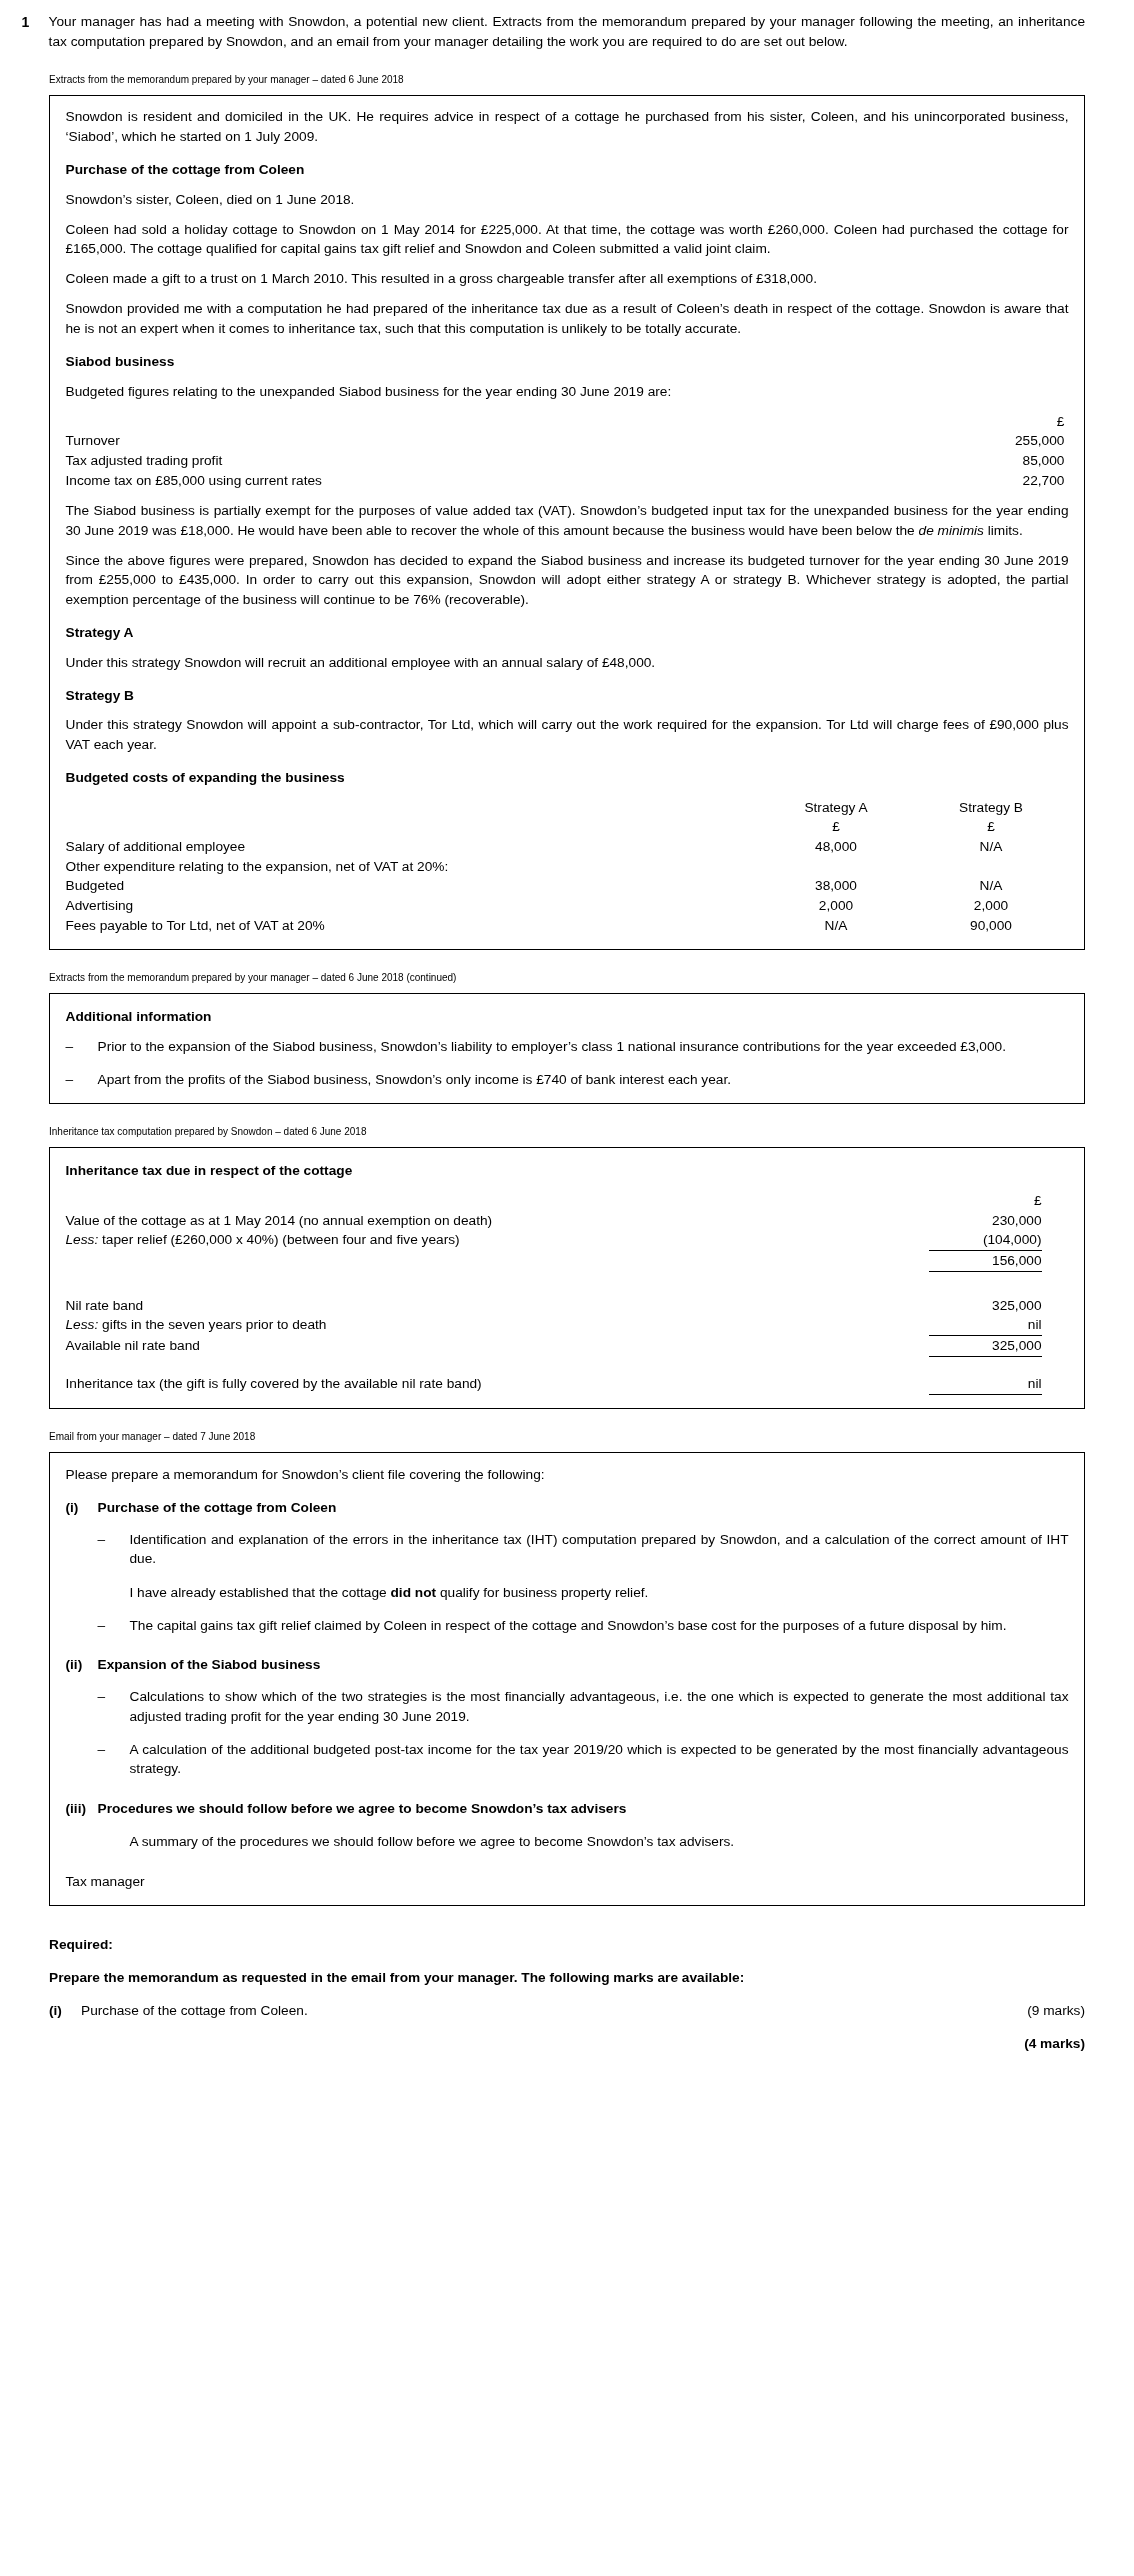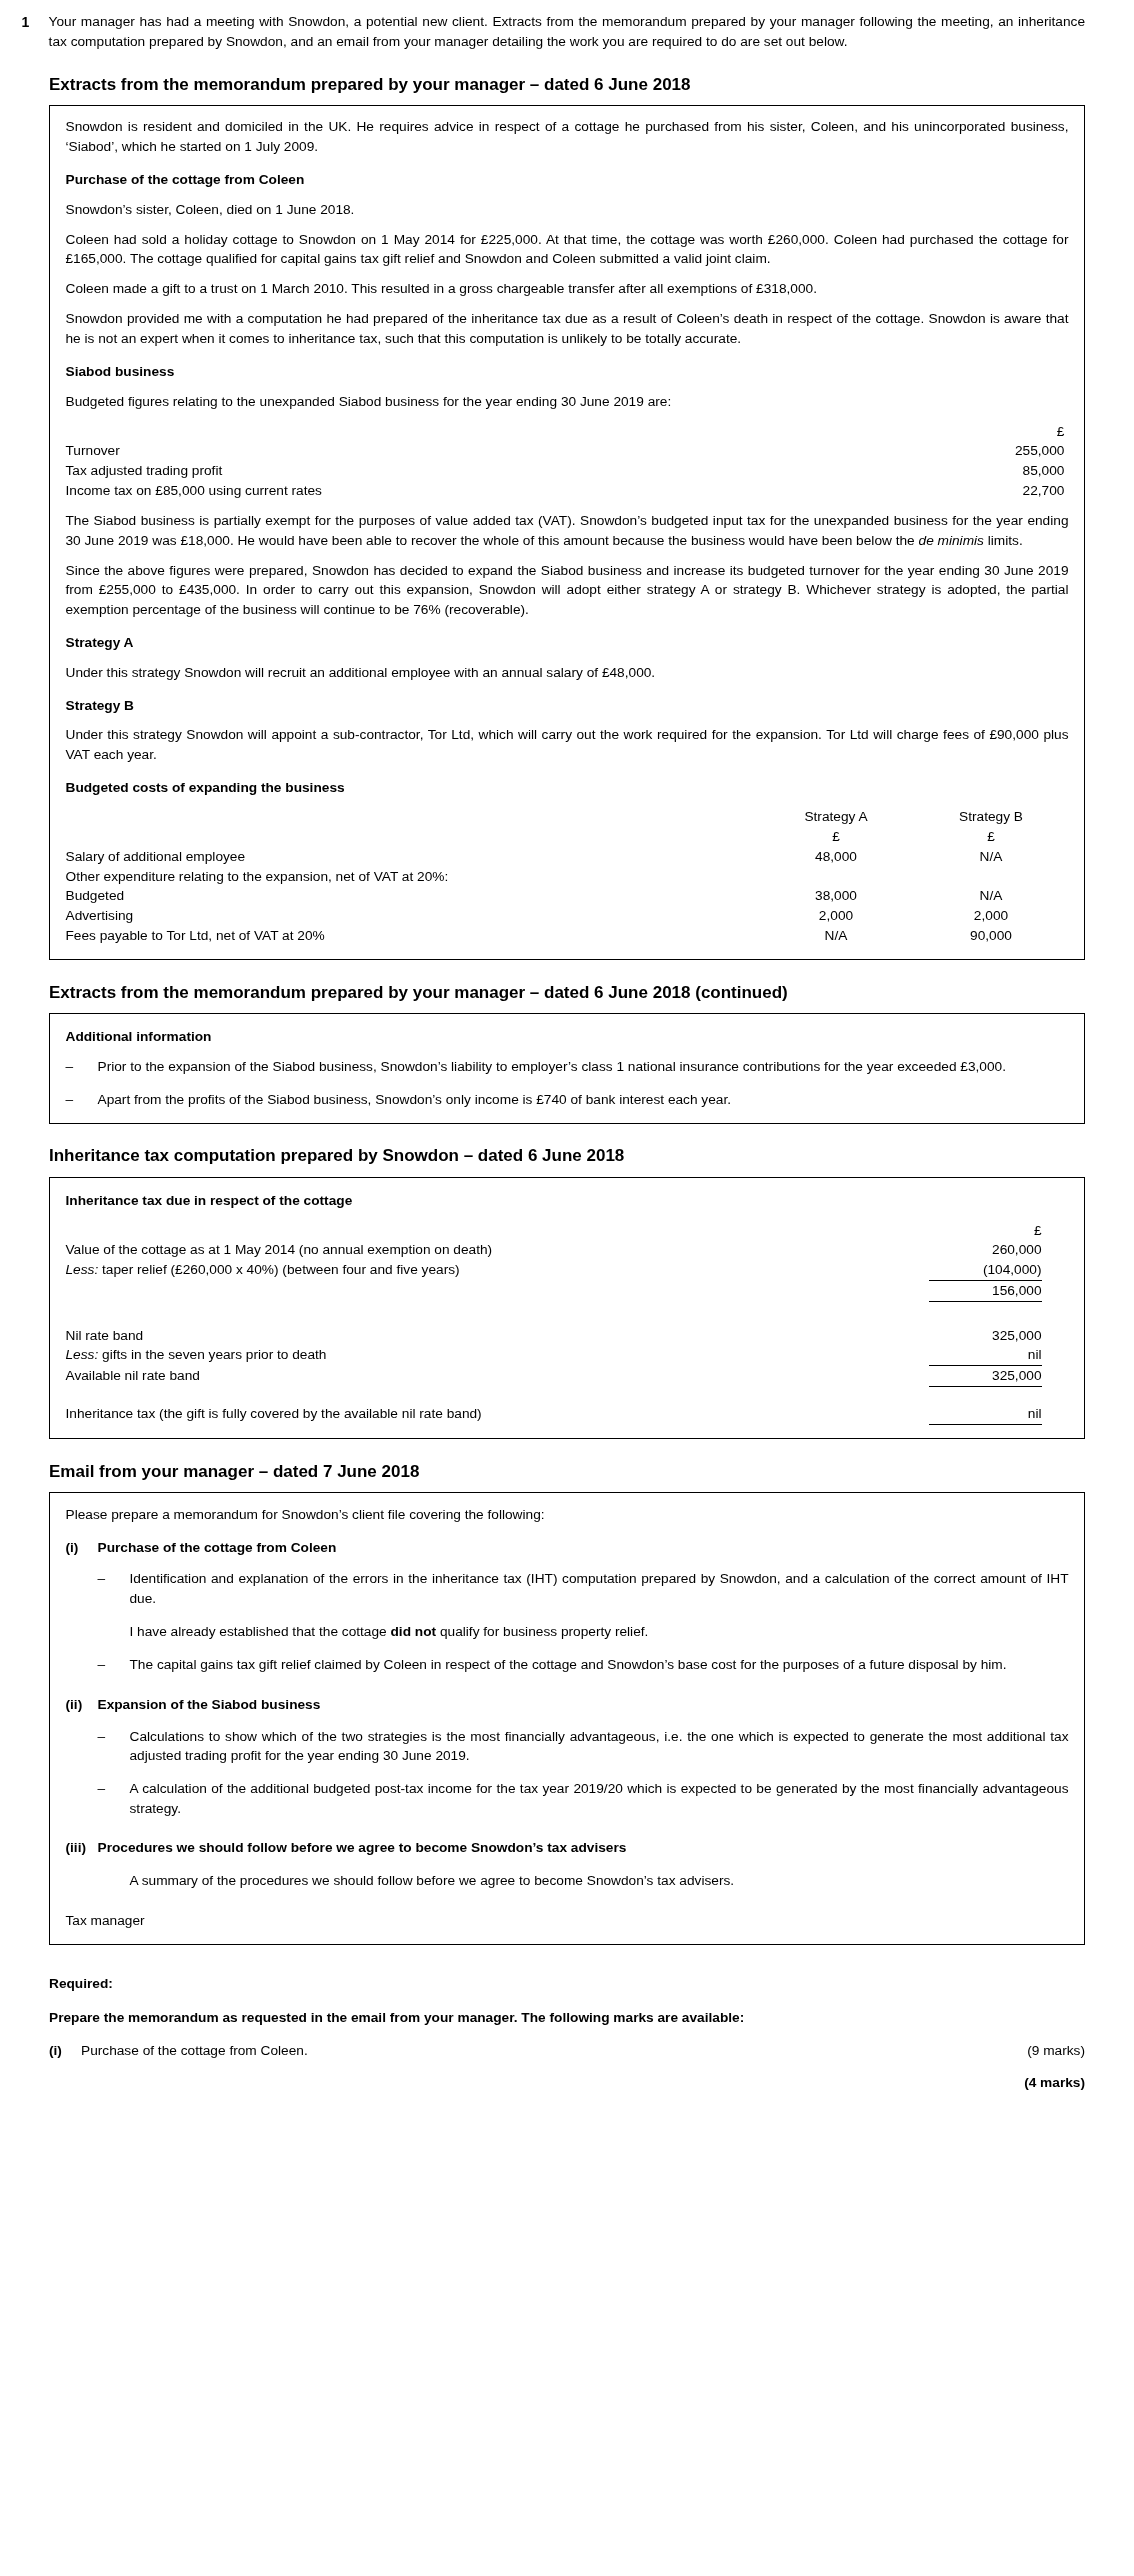--- a/index.html
+++ b/index.html
@@ -13,24 +13,24 @@
   }
   .page { position:relative; width:1134px; height:3064px; padding:0; box-sizing:border-box; }
 
   
   .intro { display:flex; padding:12.4px 49px 0 21.6px; }
   .qnum { width:27px; flex:0 0 27px; font-weight:bold; font-size:14px; line-height:1.45; }
   .intro-text { flex:1; text-align:justify; line-height:1.45; }
 
   
   .caption {
-    font-weight:bold;
+    font-weight:normal;
     padding:0 49px 0 49px;
     margin:20.6px 0 8.2px 0;
-    font-size:17px;
+    font-size:10px;
   }
 
   
   .box {
     margin:0 49px 0 49px;
     border:0.8px solid #000;
     box-sizing:border-box;
     padding:11.3px 15.5px 13.4px 15.5px;
   }
   .box p { margin:0 0 10.3px 0; text-align:justify; line-height:1.44; }
@@ -212,21 +212,21 @@
     <h4 class="first">Inheritance tax due in respect of the cottage</h4>
 
     <table class="fig iht">
       <tbody>
           <tr>
         <td class="lbl"></td>
         <td class="num hdr-center">£</td>
       </tr>
       <tr>
         <td class="lbl">Value of the cottage as at 1 May 2014 (no annual exemption on death)</td>
-        <td class="num">260,000</td>
+        <td class="num">230,000</td>
       </tr>
       <tr>
         <td class="lbl"><em>Less:</em><span> taper relief (£260,000 x 40%) (between four and five years)</span></td>
         <td class="num">(104,000)</td>
       </tr>
       <tr>
         <td class="rule-cell"></td>
         <td class="rule-cell">
               <div class="rule"></div>
             </td>

